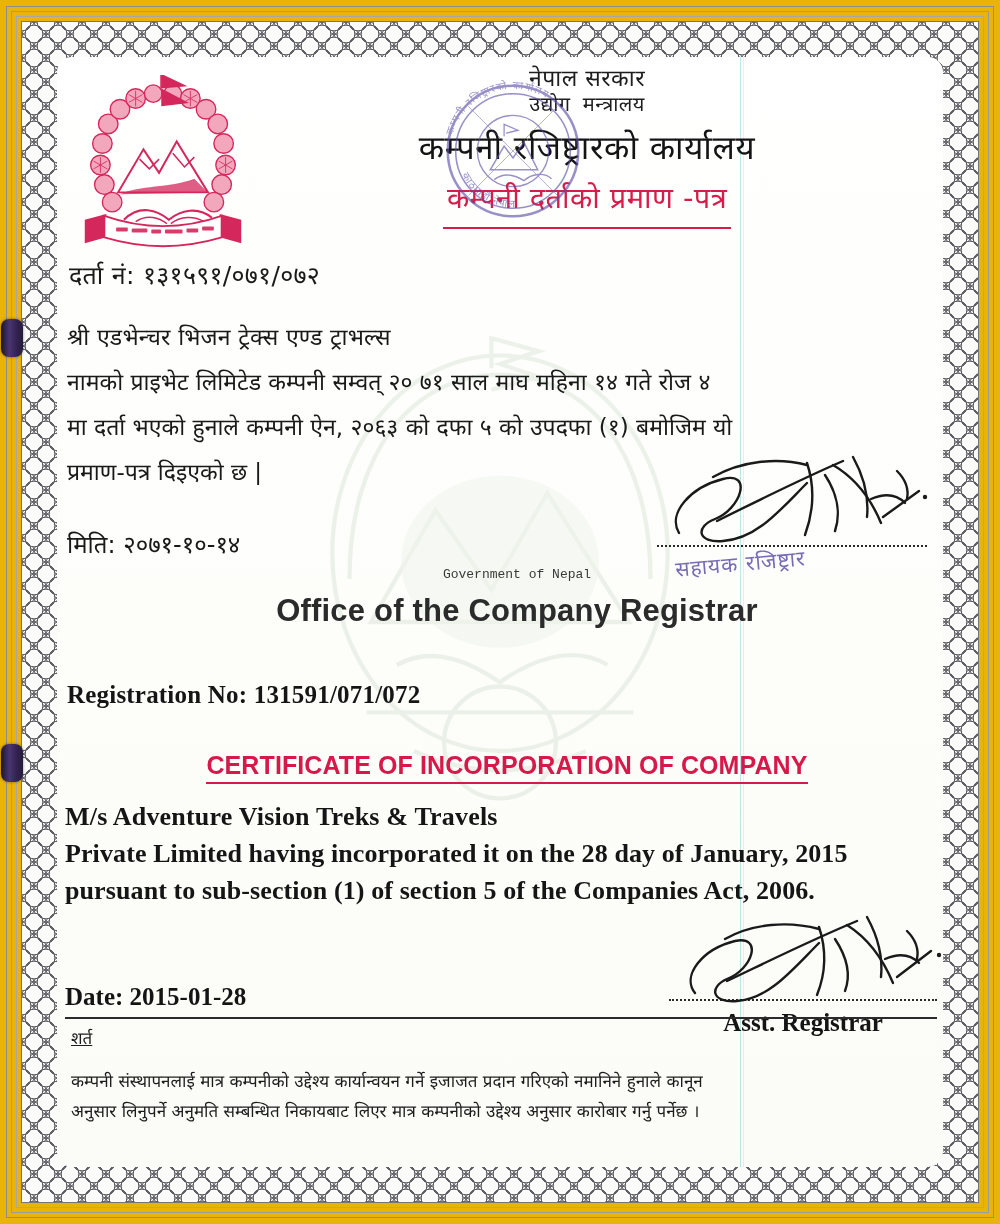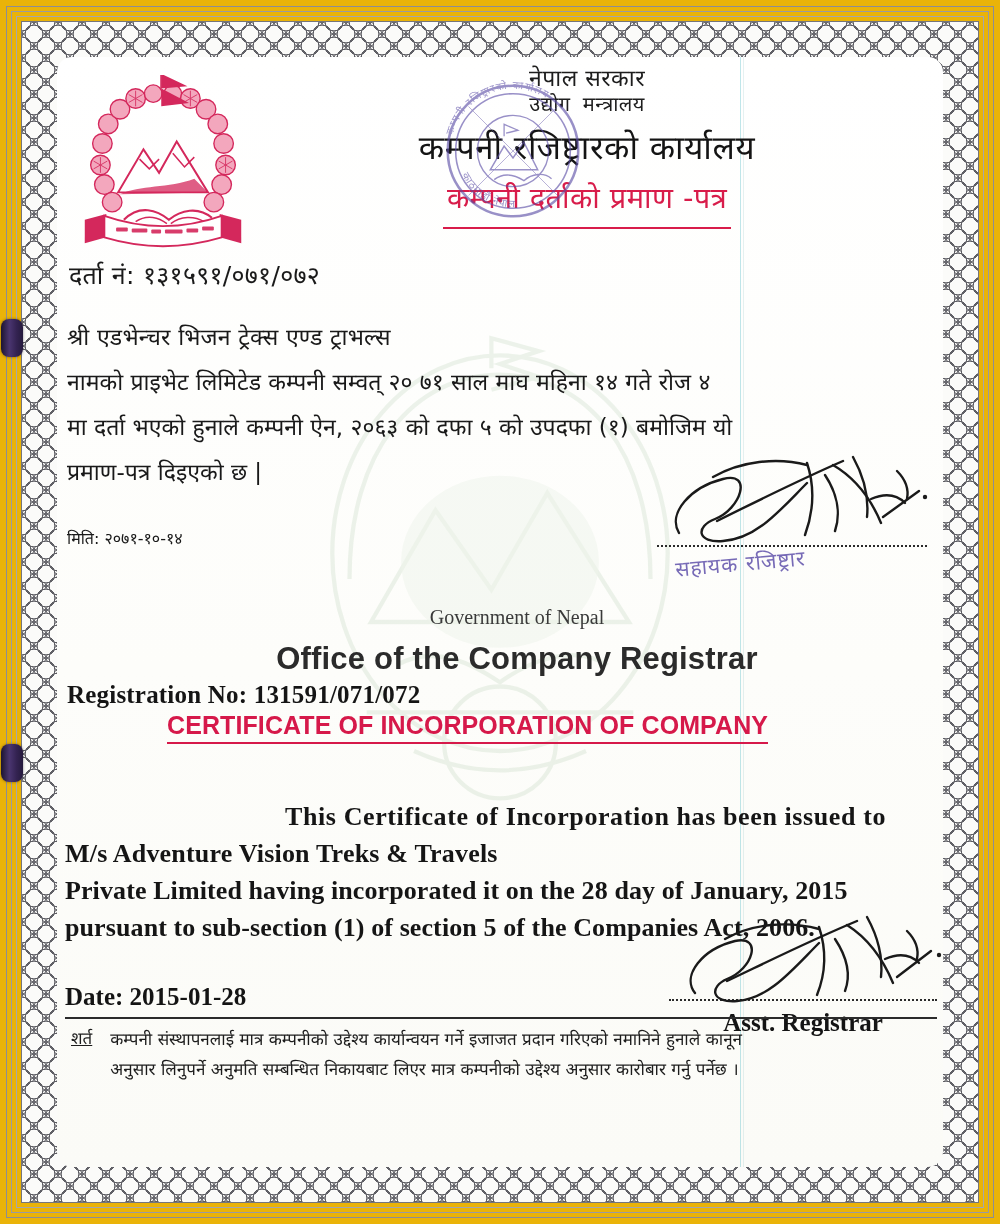--- a/index.html
+++ b/index.html
@@ -188,21 +188,21 @@
     color: #191919;
     line-height: 1.95;
   }
   .np-body .ln { white-space: nowrap; }
   .np-body .ln.first { letter-spacing: 0.2px; }
 
   .np-date {
     position: absolute;
     left: 10px; top: 470px;
     font-family: "DejaVu Sans", sans-serif;
-    font-size: 16px;
+    font-size: 24px;
     color: #191919;
     text-align: right;
   }
 
   
   .sig1-wrap {
     position: absolute;
     left: 600px; top: 390px;
     width: 290px;
   }
@@ -233,25 +233,24 @@
   }
 
   
   .en-head {
     position: absolute;
     left: 140px; top: 508px;
     width: 640px;
     text-align: center;
   }
   .en-gov {
-    font-family: Liberation Serif, serif;
-    font-size: 20px;
+    font-family: Liberation Mono, monospace;
+    font-size: 13px;
     color: #3a3a3a;
     line-height: 1.55;
-    margin-top: 37px;
   }
   .en-ministry {
     font-family: "Liberation Sans", sans-serif;
     font-size: 19px;
     font-weight: bold;
     color: #2a2a2a;
     line-height: 1.6;
   }
   .en-office {
     font-family: "Liberation Sans", sans-serif;
@@ -268,23 +267,23 @@
     left: 10px; top: 624px;
     font-family: "Liberation Serif", serif;
     font-size: 25px;
     font-weight: bold;
     color: #151515;
     letter-spacing: 0.2px;
   }
 
   .en-certtitle-wrap {
     position: absolute;
-    left: 110px; top: 654px;
+    left: 110px; top: 694px;
     width: 680px;
-    text-align: left;
+    text-align: center;
   }
   .en-certtitle {
     font-family: "Liberation Sans", sans-serif;
     font-size: 25px;
     font-weight: bold;
     color: #d6194a;
     display: inline-block;
     border-bottom: 2px solid #d6194a;
     padding-bottom: 2px;
     letter-spacing: 0.1px;
@@ -343,20 +342,21 @@
   }
 
   
   .footer {
     position: absolute;
     left: 14px; top: 968px;
     width: 862px;
     display: flex;
     gap: 18px;
     align-items: flex-start;
+    flex-direction: column;
   }
   .footer-label {
     font-family: "DejaVu Sans", sans-serif;
     font-size: 17px;
     color: #1c1c1c;
     text-decoration: underline;
     flex: 0 0 auto;
     padding-top: 1px;
   }
   .footer-text {
@@ -532,21 +532,20 @@
         <div class="en-office">Office of the Company Registrar</div>
       </div>
 
       <div class="en-regno">Registration No: 131591/071/072</div>
 
       <div class="en-certtitle-wrap">
         <span class="en-certtitle">CERTIFICATE OF INCORPORATION OF COMPANY</span>
       </div>
 
       <div class="en-body">
-        <div class="l1">This  Certificate  of  Incorporation  has  been  issued to</div>
         <div class="l2">M/s Adventure Vision Treks &amp; Travels</div>
         <div class="l3">Private Limited having incorporated it on the 28 day of  January, 2015</div>
         <div class="l4">pursuant to  sub-section (1) of section 5 of the Companies Act, 2006.</div>
       </div>
 
       <div class="sig2-wrap">
         <svg class="sig-svg" width="278" height="104" viewBox="0 0 278 104">
           <g fill="none" stroke="#1a1a1a" stroke-width="2.4" stroke-linecap="round">
             <path d="M26 84 C12 66 34 40 66 32 C94 26 84 60 58 70 C40 78 42 94 68 92 C100 90 124 60 150 34"></path>
             <path d="M56 30 C84 14 120 12 150 20"></path>

